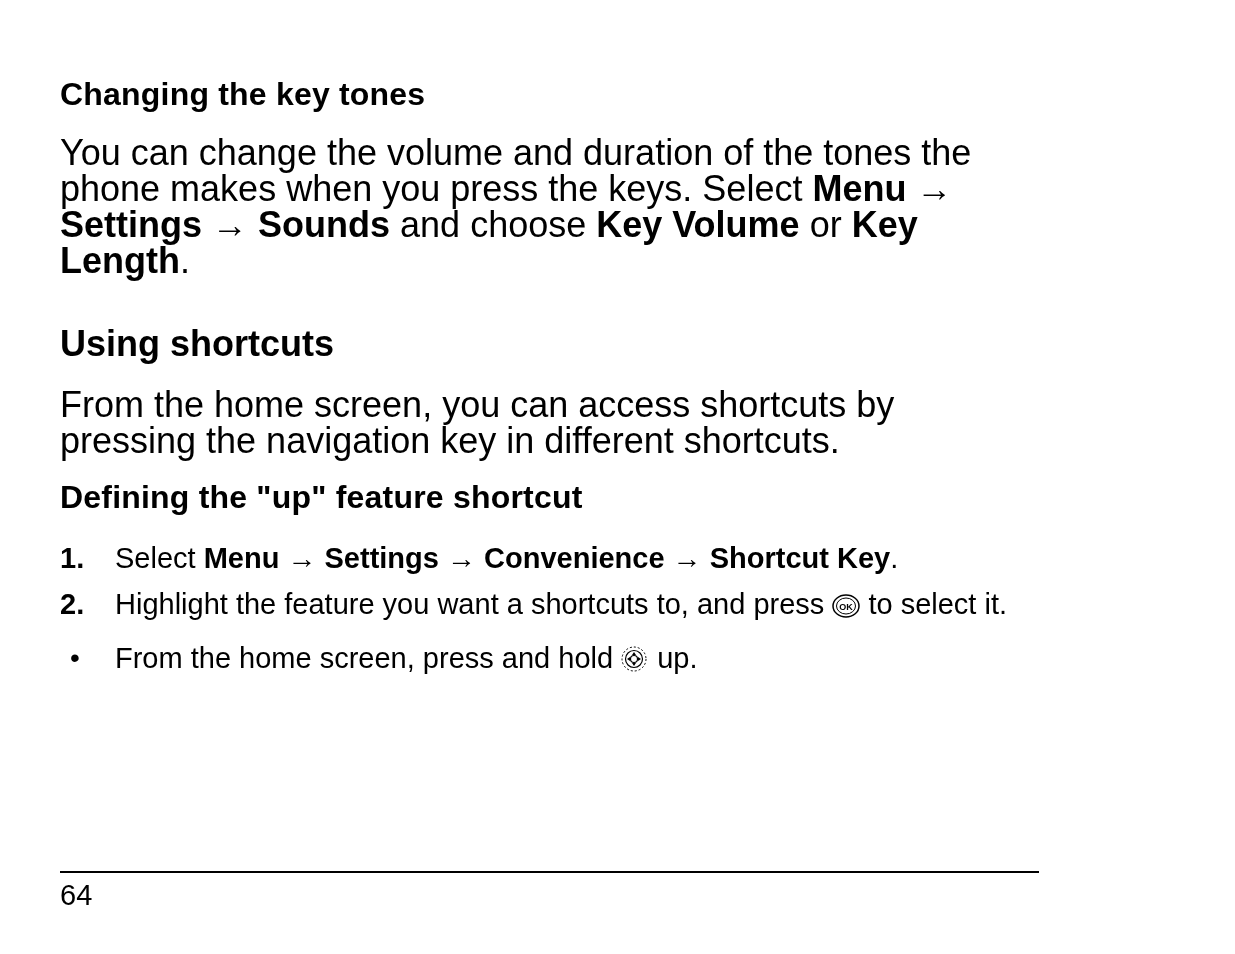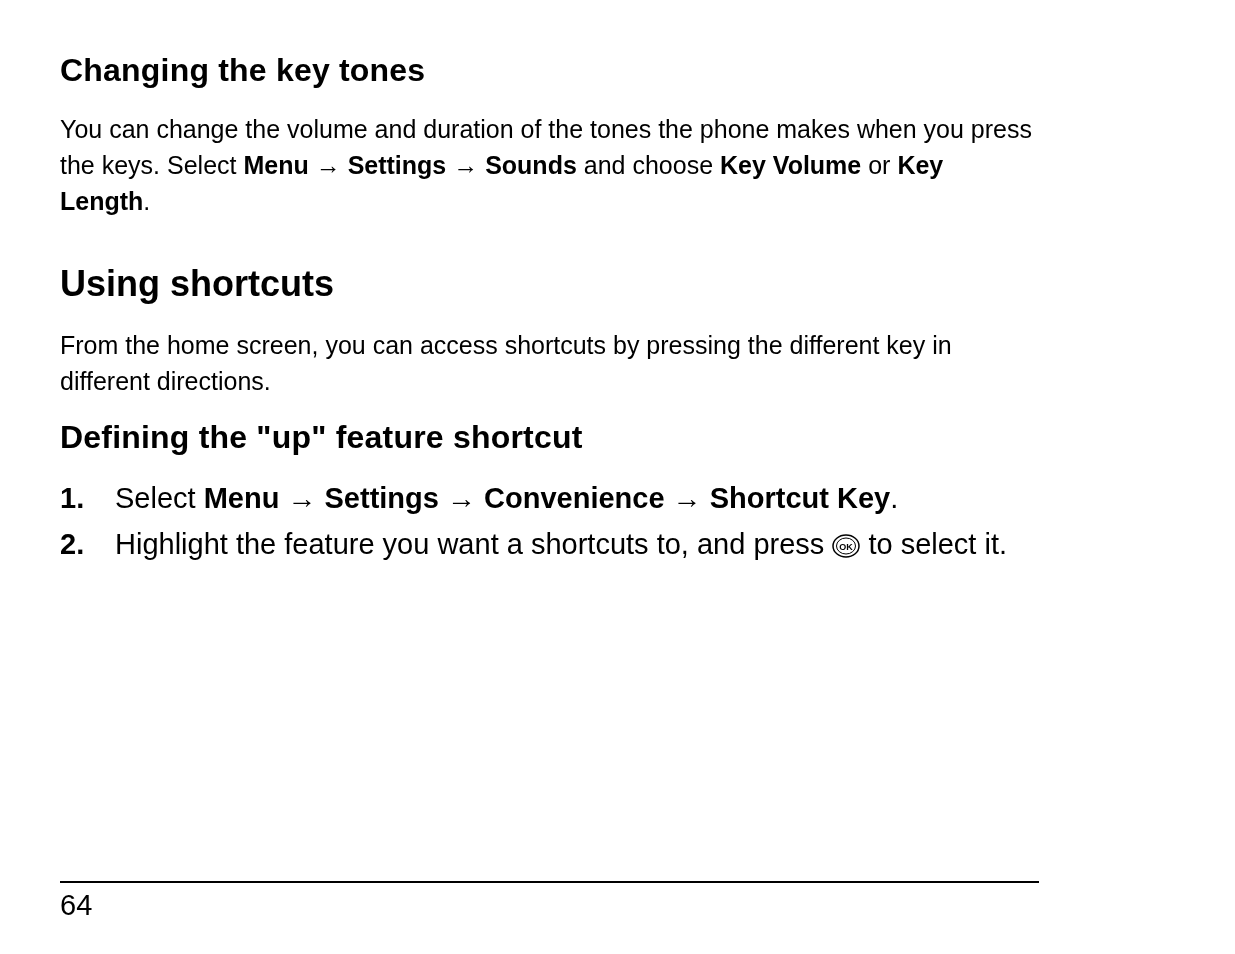--- a/index.html
+++ b/index.html
@@ -7,21 +7,21 @@
     padding: 0;
     background: #fff;
     width: 1235px;
     height: 954px;
     font-family: Arial, Helvetica, sans-serif;
     color: #000;
     -webkit-font-smoothing: antialiased;
   }
   .page {
     box-sizing: border-box;
-    padding: 52px 60px 0 60px;
+    padding: 76px 60px 0 60px;
     width: 1099px;
     height: 954px;
     position: relative;
   }
   .h3 {
     font-size: 32px;
     font-weight: bold;
     margin: 0 0 22px 0;
     letter-spacing: 0.2px;
   }
@@ -29,21 +29,21 @@
     font-size: 36px;
     font-weight: bold;
     margin: 44px 0 22px 0;
   }
   .h4 {
     font-size: 30px;
     font-weight: bold;
     margin: 34px 0 16px 0;
   }
   p.body {
-    font-size: 25px;
+    font-size: 36px;
     line-height: 36px;
     margin: 0 0 20px 0;
   }
   .bold { font-weight: bold; }
   .arrow { font-family: Arial, Helvetica, sans-serif; }
   ol.steps {
     list-style: none;
     margin: 16px 0 14px 0;
     padding: 0;
     counter-reset: step;
@@ -84,21 +84,21 @@
   .icon {
     display: inline-block;
     vertical-align: -4px;
     width: 28px;
     height: 24px;
   }
   .footer {
     position: absolute;
     left: 60px;
     right: 60px;
-    bottom: 32px;
+    bottom: 42px;
     border-top: 2px solid #000;
     padding-top: 6px;
     font-size: 29px;
     display: flex;
     justify-content: space-between;
   }
 </style>
 </head>
 <body>
 
@@ -114,21 +114,21 @@
     <span class="arrow"> → </span>
     <span class="bold">Sounds</span>
     <span> and choose </span>
     <span class="bold">Key Volume</span>
     <span> or </span>
     <span class="bold">Key Length</span><span>.</span>
   </p>
 
   <div class="h2">Using shortcuts</div>
 
-  <p class="body">From the home screen, you can access shortcuts by pressing the different key in different directions.</p>
+  <p class="body">From the home screen, you can access shortcuts by pressing the navigation key in different shortcuts.</p>
 
   <div class="h3">Defining the "up" feature shortcut</div>
 
   <ol class="steps">
     <li>
       <span>Select </span><span class="bold">Menu</span>
       <span class="arrow"> → </span>
       <span class="bold">Settings</span>
       <span class="arrow"> → </span>
       <span class="bold">Convenience</span>
@@ -138,18 +138,31 @@
     <li>
       <span>Highlight the feature you want a shortcuts to, and press </span><span class="icon"><svg viewBox="0 0 28 24" width="28" height="24">
             <ellipse cx="14" cy="12" rx="13" ry="11" fill="none" stroke="#000" stroke-width="1.5"></ellipse>
             <ellipse cx="14" cy="12" rx="9.5" ry="8" fill="none" stroke="#000" stroke-width="1"></ellipse>
             <text x="14" y="15.5" text-anchor="middle" font-size="9" font-family="Arial" font-weight="bold">OK</text>
           </svg></span><span> to select it.</span>
     </li>
   </ol>
 
 
+  <ul class="bullets">
+    <li>
+      <span>From the home screen, press and hold </span><span class="icon"><svg viewBox="0 0 26 26" width="26" height="26">
+            <circle cx="13" cy="13" r="12" fill="none" stroke="#000" stroke-width="1" stroke-dasharray="2 2"></circle>
+            <circle cx="13" cy="13" r="8.5" fill="none" stroke="#000" stroke-width="1.2"></circle>
+            <circle cx="13" cy="13" r="3.5" fill="none" stroke="#000" stroke-width="1.2"></circle>
+            <path d="M13 6 l-2 3 h4 z" fill="#000"></path>
+            <path d="M13 20 l-2 -3 h4 z" fill="#000"></path>
+            <path d="M6 13 l3 -2 v4 z" fill="#000"></path>
+            <path d="M20 13 l-3 -2 v4 z" fill="#000"></path>
+          </svg></span><span> up.</span>
+    </li>
+  </ul>
 
   <div class="footer">
     <span>64</span>
   </div>
 
 </div>
 
 </body></html>

